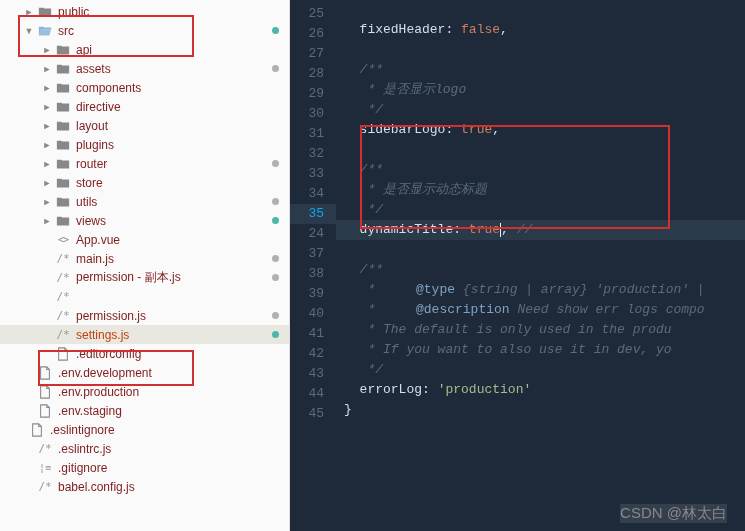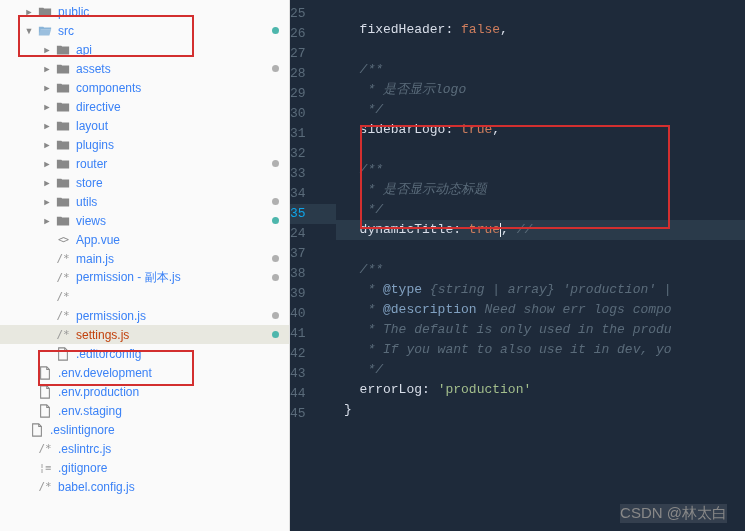--- a/index.html
+++ b/index.html
@@ -7,37 +7,37 @@
 .sidebar { width: 290px; background: #fafafa; border-right: 1px solid #e0e0e0; overflow-y: auto; padding-top: 2px; }
 .tree-row { display: flex; align-items: center; height: 19px; color: #444; cursor: pointer; position: relative; }
 .arrow { width: 10px; height: 10px; display: flex; align-items: center; justify-content: center; color: #888; font-size: 9px; margin-right: 3px; }
 .icon { width: 16px; height: 16px; display: flex; align-items: center; justify-content: center; margin-right: 5px; color: #888; }
 .icon svg { width: 14px; height: 14px; }
 .folder-fill { fill: #888; }
 .folder-open-fill { fill: #8ab4d8; }
 .file-stroke { stroke: #888; fill: none; stroke-width: 1.2; }
 .vue-icon { color: #888; font-family: monospace; font-size: 10px; letter-spacing: -1px; }
 .js-icon { color: #999; font-family: monospace; font-size: 11px; }
-.label { flex: 1; color: #3b82f6; white-space: nowrap; overflow: hidden; text-overflow: ellipsis; }
+.label { flex: 1; color: #7f1d1d; white-space: nowrap; overflow: hidden; text-overflow: ellipsis; }
 .dot { width: 7px; height: 7px; border-radius: 50%; background: #b0b0b0; margin-right: 10px; }
 .dot.teal { background: #4db6ac; }
 .tree-row.active { background: #e8e8e0; }
 .tree-row.active .label { color: #c2410c; }
 .editor { flex: 1; background: #1e2a3a; color: #ccc; font-family: Consolas, "Courier New", monospace; font-size: 13px; line-height: 20px; overflow: hidden; position: relative; }
-.gutter { position: absolute; left: 0; top: 0; width: 46px; color: #5a6b7a; padding-top: 4px; }
+.gutter { position: absolute; left: 0; top: 0; width: 46px; text-align: right; color: #5a6b7a; padding-top: 4px; }
 .gutter div { height: 20px; padding-right: 12px; }
 .gutter .hl { color: #0ea5e9; background: #2a3a4a; }
 .code { position: absolute; left: 46px; top: 20px; right: 0; }
 .code-line { height: 20px; white-space: pre; padding-left: 8px; }
 .code-line.hl { background: #2a3a4a; }
 .tok-prop { color: #d8dee9; }
 .tok-bool { color: #ce7e5e; }
 .tok-str { color: #a3be8c; }
 .tok-comment { color: #5a6b7a; font-style: italic; }
-.tok-tag { color: #81a1c1; }
+.tok-tag { color: #81a1c1; margin-left: 33px; }
 .tok-punc { color: #d8dee9; }
 .cursor { display: inline-block; width: 1px; height: 14px; background: #eceff4; vertical-align: middle; }
 .hl-box-1 { position: absolute; border: 2px solid #d32f2f; pointer-events: none; }
 .watermark { position: absolute; right: 18px; bottom: 8px; color: #888; font-size: 15px; background: rgba(255,255,255,0.1); }
 .gitignore-icon { color:#999; font-family: monospace; font-size:10px; }
 </style>
 </head>
 <body>
 
 <div class="sidebar">

